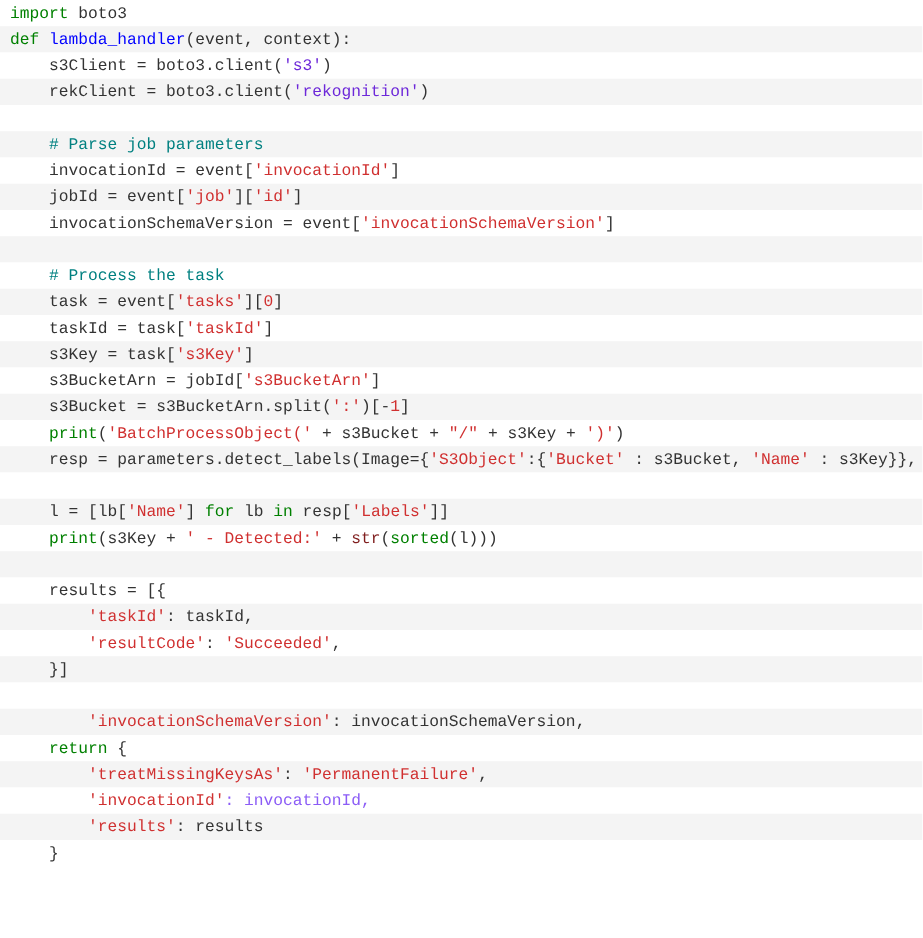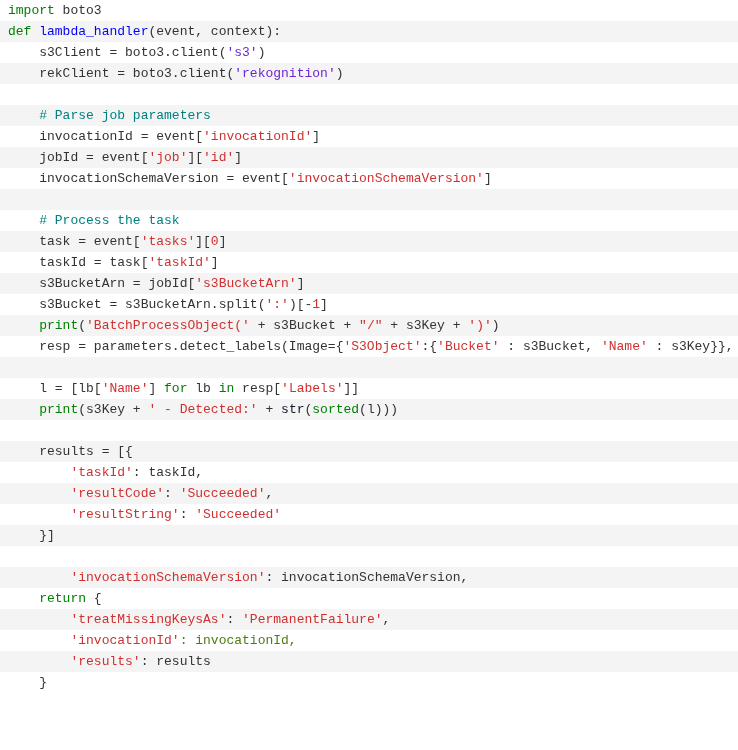--- a/index.html
+++ b/index.html
@@ -40,33 +40,33 @@
     <div class="line">    <span style="color:#333333">rekClient = boto3.client(</span><span style="color:#6d28d9">'rekognition'</span><span style="color:#333333">)</span></div>
     <div class="line"> </div>
     <div class="line">    <span style="color:#008080"># Parse job parameters</span></div>
     <div class="line">    <span style="color:#333333">invocationId = event[</span><span style="color:#d03030">'invocationId'</span><span style="color:#333333">]</span></div>
     <div class="line">    <span style="color:#333333">jobId = event[</span><span style="color:#d03030">'job'</span><span style="color:#333333">][</span><span style="color:#d03030">'id'</span><span style="color:#333333">]</span></div>
     <div class="line">    <span style="color:#333333">invocationSchemaVersion = event[</span><span style="color:#d03030">'invocationSchemaVersion'</span><span style="color:#333333">]</span></div>
     <div class="line"> </div>
     <div class="line">    <span style="color:#008080"># Process the task</span></div>
     <div class="line">    <span style="color:#333333">task = event[</span><span style="color:#d03030">'tasks'</span><span style="color:#333333">][</span><span style="color:#d03030">0</span><span style="color:#333333">]</span></div>
     <div class="line">    <span style="color:#333333">taskId = task[</span><span style="color:#d03030">'taskId'</span><span style="color:#333333">]</span></div>
+    <div class="line">    <span style="color:#333333">s3Key = task[</span><span style="color:#d03030">'s3Key'</span><span style="color:#333333">]</span></div>
     <div class="line">    <span style="color:#333333">s3BucketArn = jobId[</span><span style="color:#d03030">'s3BucketArn'</span><span style="color:#333333">]</span></div>
     <div class="line">    <span style="color:#333333">s3Bucket = s3BucketArn.split(</span><span style="color:#d03030">':'</span><span style="color:#333333">)[-</span><span style="color:#d03030">1</span><span style="color:#333333">]</span></div>
     <div class="line">    <span style="color:#008000">print</span><span style="color:#333333">(</span><span style="color:#d03030">'BatchProcessObject('</span><span style="color:#333333"> + s3Bucket + </span><span style="color:#d03030">"/"</span><span style="color:#333333"> + s3Key + </span><span style="color:#d03030">')'</span><span style="color:#333333">)</span></div>
     <div class="line">    <span style="color:#333333">resp = parameters.detect_labels(Image={</span><span style="color:#d03030">'S3Object'</span><span style="color:#333333">:{</span><span style="color:#d03030">'Bucket'</span><span style="color:#333333"> : s3Bucket, </span><span style="color:#d03030">'Name'</span><span style="color:#333333"> : s3Key}},</span></div>
     <div class="line"> </div>
     <div class="line">    <span style="color:#333333">l = [lb[</span><span style="color:#d03030">'Name'</span><span style="color:#333333">] </span><span style="color:#008000">for</span><span style="color:#333333"> lb </span><span style="color:#008000">in</span><span style="color:#333333"> resp[</span><span style="color:#d03030">'Labels'</span><span style="color:#333333">]]</span></div>
-    <div class="line">    <span style="color:#008000">print</span><span style="color:#333333">(s3Key + </span><span style="color:#d03030">' - Detected:'</span><span style="color:#333333"> + </span><span style="color:#0f172a">str</span><span style="color:#333333">(</span><span style="color:#008000">sorted</span><span style="color:#333333">(l)))</span></div>
+    <div class="line">    <span style="color:#008000">print</span><span style="color:#333333">(s3Key + </span><span style="color:#d03030">' - Detected:'</span><span style="color:#333333"> + </span><span style="color:#7f1d1d">str</span><span style="color:#333333">(</span><span style="color:#008000">sorted</span><span style="color:#333333">(l)))</span></div>
     <div class="line"> </div>
     <div class="line">    <span style="color:#333333">results = [{</span></div>
     <div class="line">        <span style="color:#d03030">'taskId'</span><span style="color:#333333">: taskId,</span></div>
     <div class="line">        <span style="color:#d03030">'resultCode'</span><span style="color:#333333">: </span><span style="color:#d03030">'Succeeded'</span><span style="color:#333333">,</span></div>
-    <div class="line">        <span style="color:#d03030">'resultString'</span><span style="color:#333333">: </span><span style="color:#d03030">'Succeeded'</span></div>
     <div class="line">    <span style="color:#333333">}]</span></div>
     <div class="line"> </div>
     <div class="line">        <span style="color:#d03030">'invocationSchemaVersion'</span><span style="color:#333333">: invocationSchemaVersion,</span></div>
     <div class="line">    <span style="color:#008000">return</span><span style="color:#333333"> {</span></div>
     <div class="line">        <span style="color:#d03030">'treatMissingKeysAs'</span><span style="color:#333333">: </span><span style="color:#d03030">'PermanentFailure'</span><span style="color:#333333">,</span></div>
-    <div class="line">        <span style="color:#d03030">'invocationId'</span><span style="color:#4d7c0f">: invocationId,</span></div>
+    <div class="line">        <span style="color:#d03030">'invocationId'</span><span style="color:#8b5cf6">: invocationId,</span></div>
     <div class="line">        <span style="color:#d03030">'results'</span><span style="color:#333333">: results</span></div>
     <div class="line">    <span style="color:#333333">}</span></div>
   </div>
 
 </body></html>

